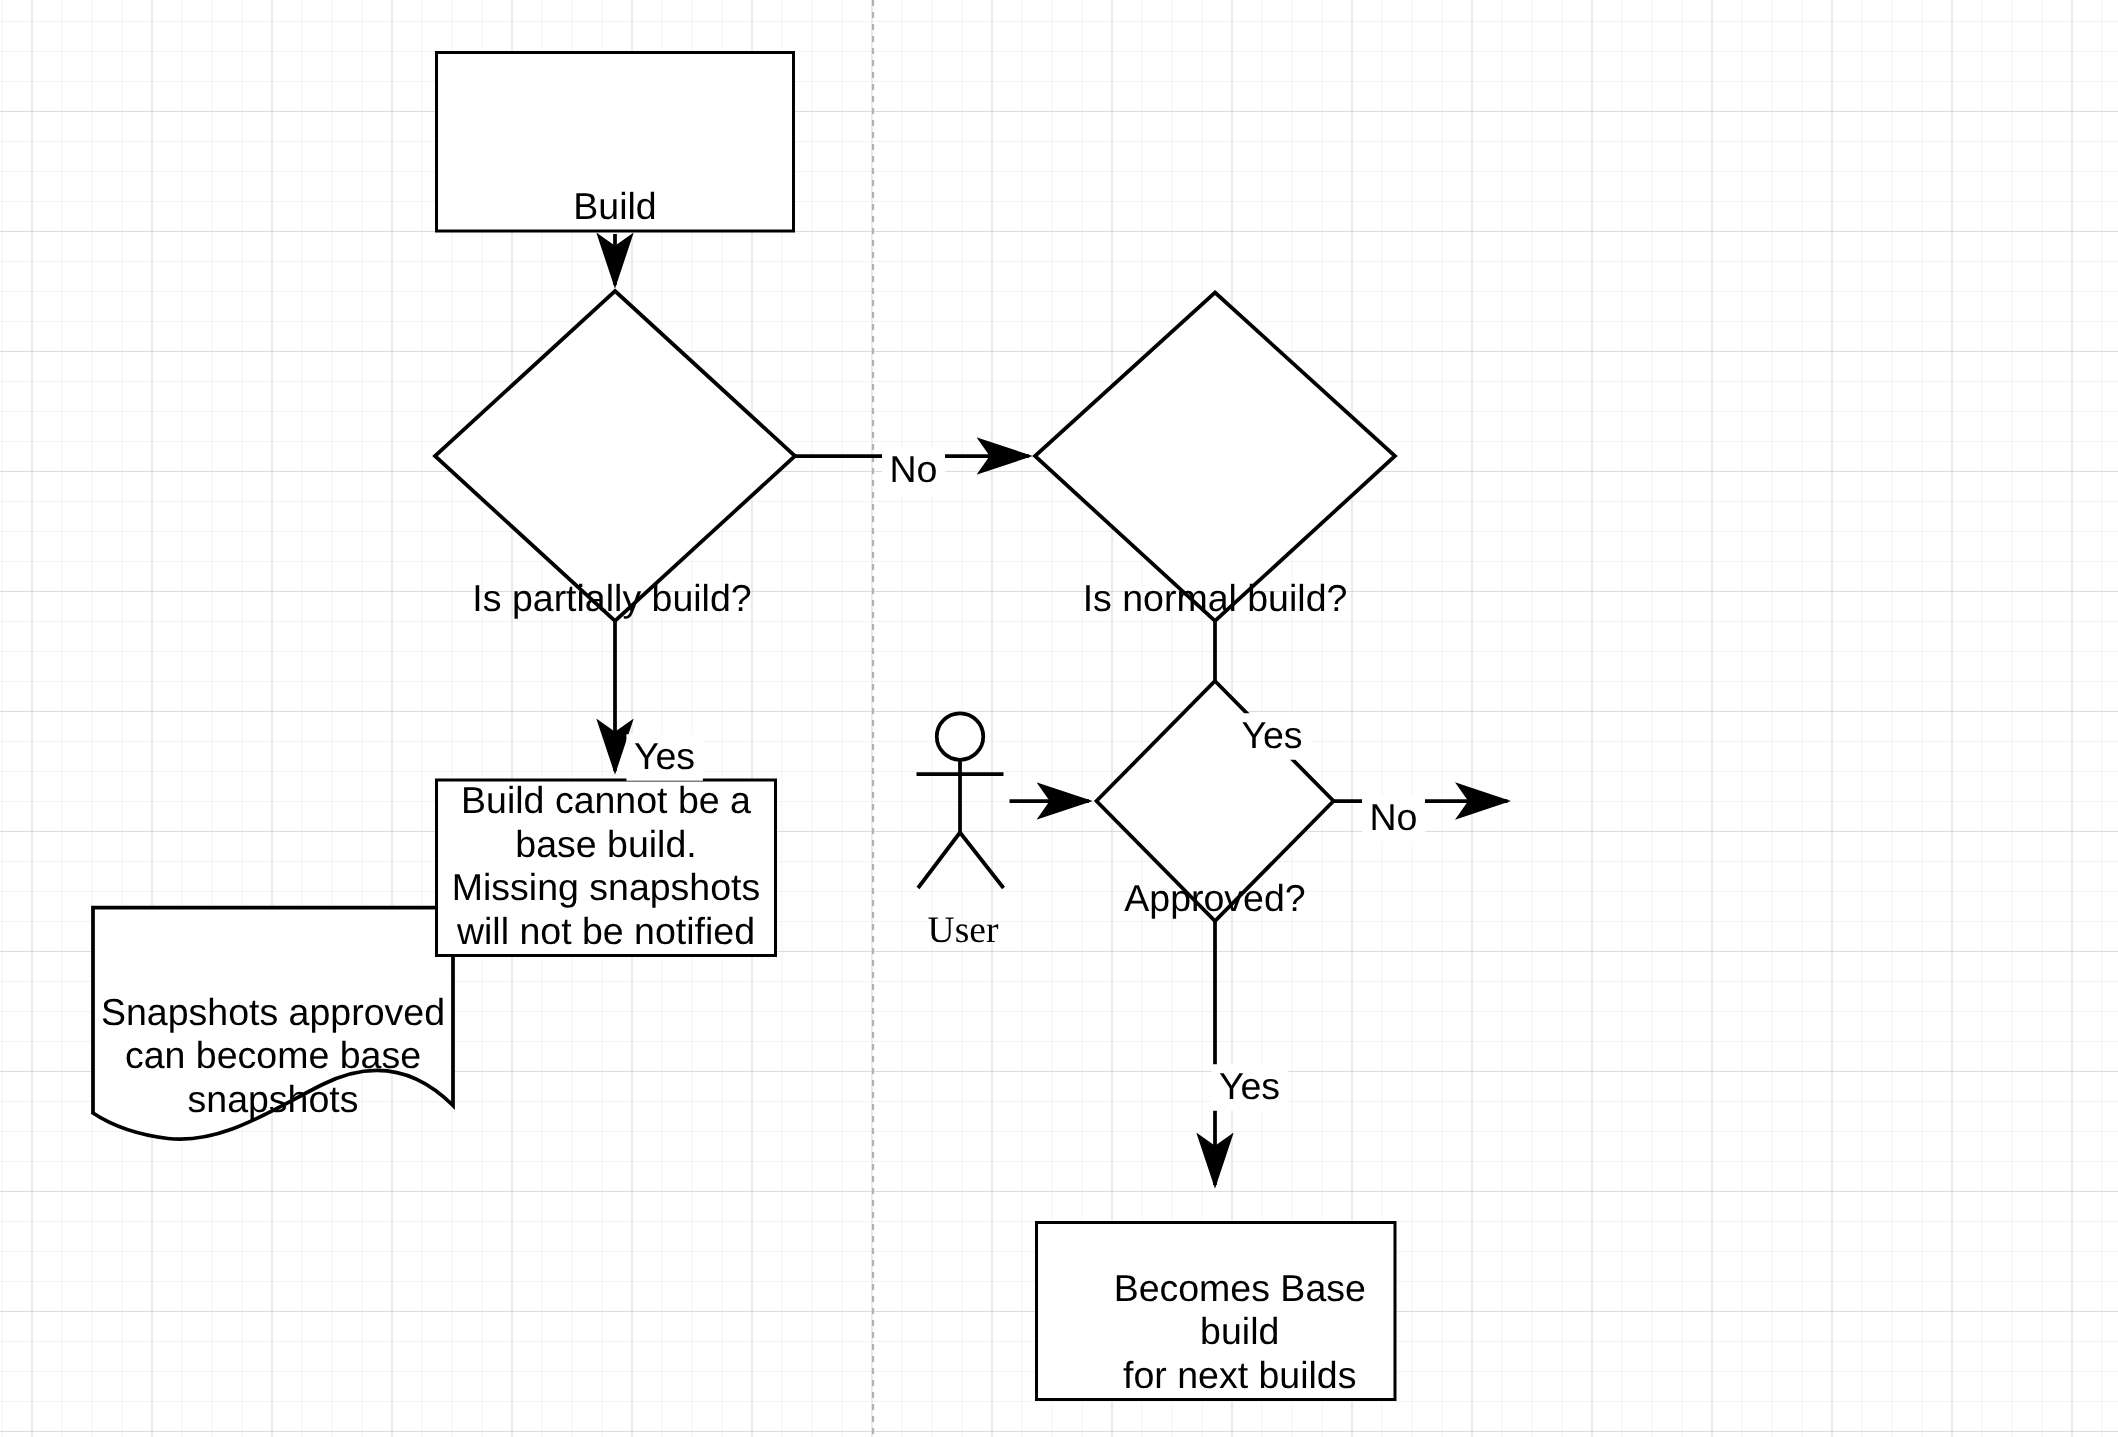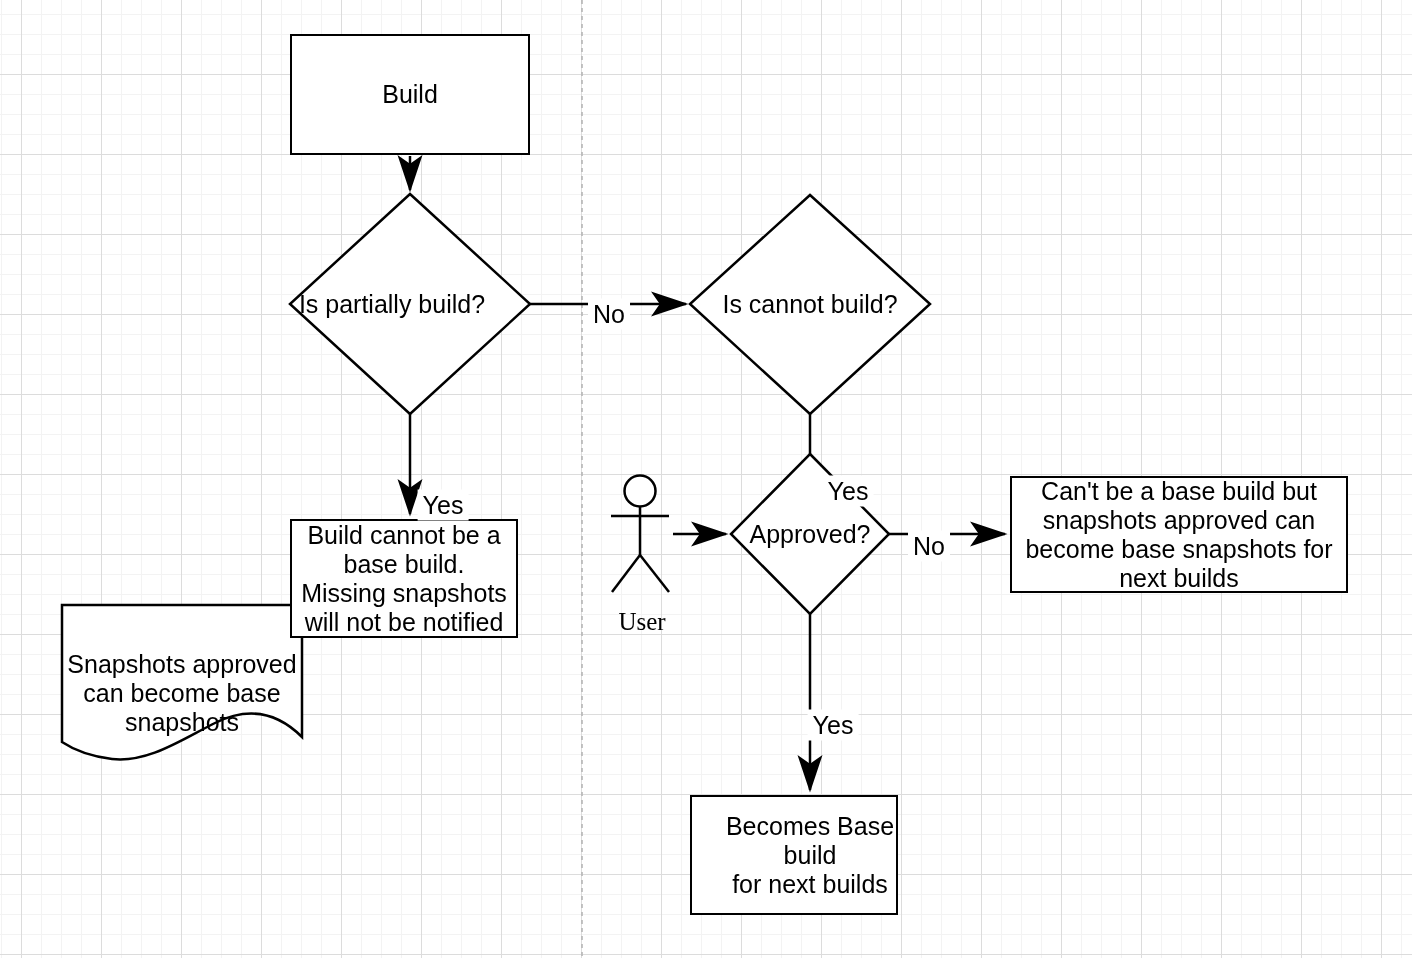--- a/index.html
+++ b/index.html
@@ -27,21 +27,21 @@
     width: 1412px; height: 958px;
   }
 
   .node-label, .rect-node, .edge-label {
     position: absolute;
     font-size: 25px;
     line-height: 29px;
     text-align: center;
     white-space: pre-line;
     display: flex;
-    align-items: center;
+    align-items: flex-end;
     justify-content: center;
   }
 
   .rect-node {
     background: #ffffff;
     border: 2.5px solid #000000;
     box-sizing: border-box;
   }
 
   .edge-label {
@@ -98,35 +98,29 @@
     <span>Build</span>
   </div>
 
   <div class="rect-node" style="left:290px; top:519px; width:228px; height:119px;">
     <span>Build cannot be a
 base build.
 Missing snapshots
 will not be notified</span>
   </div>
 
-  <div class="rect-node" style="left:1010px; top:476px; width:338px; height:117px;">
-    <span>Can't be a base build but
-snapshots approved can
-become base snapshots for
-next builds</span>
-  </div>
 
-  <div class="rect-node" style="left:690px; top:795px; width:208px; height:120px;padding-left:32px;">
+  <div class="rect-node" style="left:690px; top:814px; width:241px; height:120px;padding-left:32px;">
     <span>Becomes Base build
 for next builds</span>
   </div>
 
-  <div class="node-label" style="left:272px; top:194px; width:240px; height:220px;">Is partially build?</div>
+  <div class="node-label" style="left:288px; top:194px; width:240px; height:220px;">Is partially build?</div>
 
-  <div class="node-label" style="left:690px; top:195px; width:240px; height:219px;">Is cannot build?</div>
+  <div class="node-label" style="left:690px; top:195px; width:240px; height:219px;">Is normal build?</div>
 
   <div class="node-label" style="left:731px; top:454px; width:158px; height:160px;">Approved?</div>
 
   <div class="node-label" style="left:62px; top:605px; width:240px; height:110px;margin-top:33px;">Snapshots approved
 can become base
 snapshots</div>
 
   <div class="node-label" style="left:602px; top:607px; width:80px; height:28px;font-family:Liberation Serif, serif;">User</div>
 
   <div class="edge-label" style="left:609px; top:274px;">No</div>

